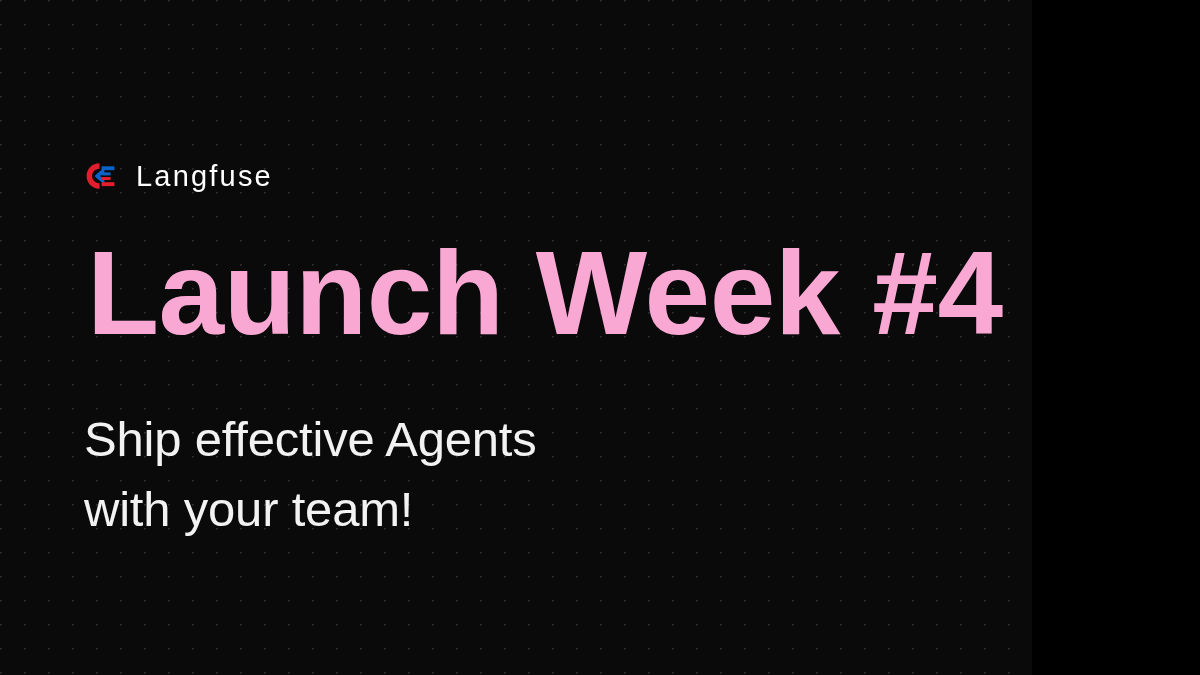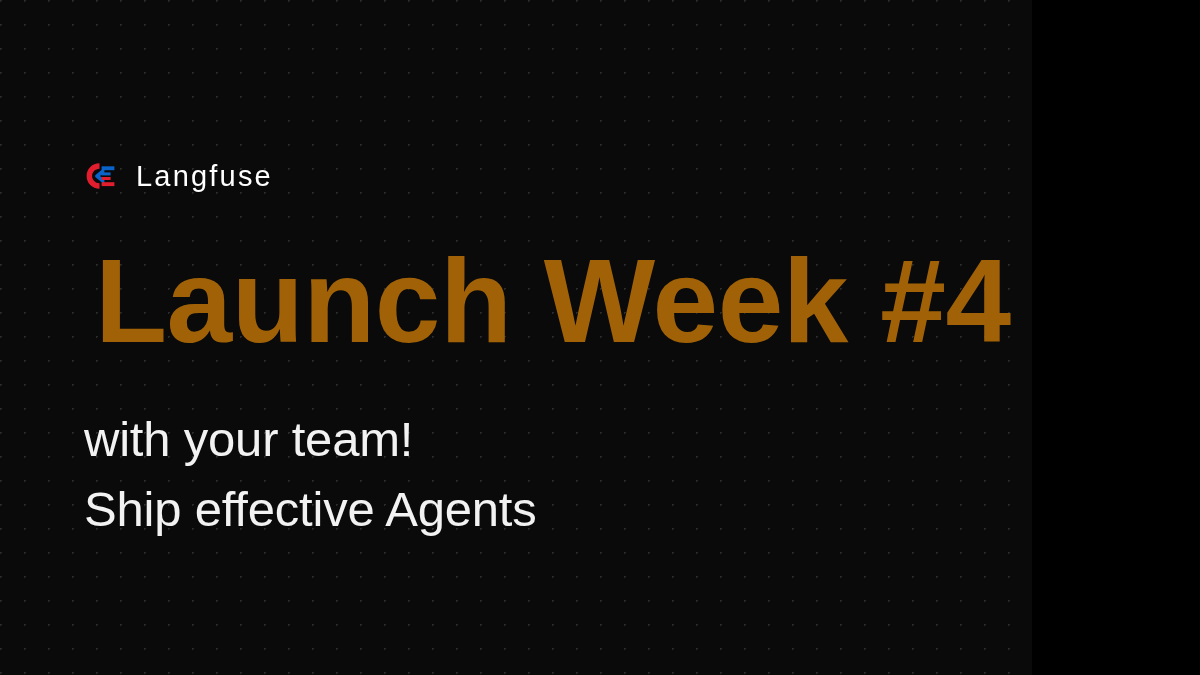--- a/index.html
+++ b/index.html
@@ -66,27 +66,27 @@
     letter-spacing: 2.2px;
     line-height: 1;
     white-space: nowrap;
   }
 
   
   .headline {
     position: absolute;
     left: -5px;
     top: 226px;
-    color: #a16207;
+    color: #f9a8d4;
     font-size: 118px;
     font-weight: 700;
     letter-spacing: -0.5px;
     line-height: 1;
     white-space: nowrap;
-    margin: 16px;
+    margin: 8px;
   }
 
   
   .subtitle {
     position: absolute;
     left: 0px;
     top: 404px;
     color: #f2f2f2;
     font-size: 49px;
     font-weight: 300;
@@ -121,18 +121,18 @@
 
         <path d="M17.6 15.0 L 26.6 15.0 L 26.6 18.0 L 17.6 18.0 Z" fill="#e11d2e"></path>
         <path d="M17.6 20.2 L 30.4 20.2 L 30.4 24.1 L 17.6 24.1 Z" fill="#e11d2e"></path>
       </svg>
       <span class="brand-name">Langfuse</span>
     </div>
 
     <h1 class="headline">Launch Week #4</h1>
 
     <p class="subtitle">
+      <span class="subtitle-line">Ship effective Agents</span>
       <span class="subtitle-line">with your team!</span>
-      <span class="subtitle-line">Ship effective Agents</span>
     </p>
 
   </div>
 </div>
 
 </body></html>

